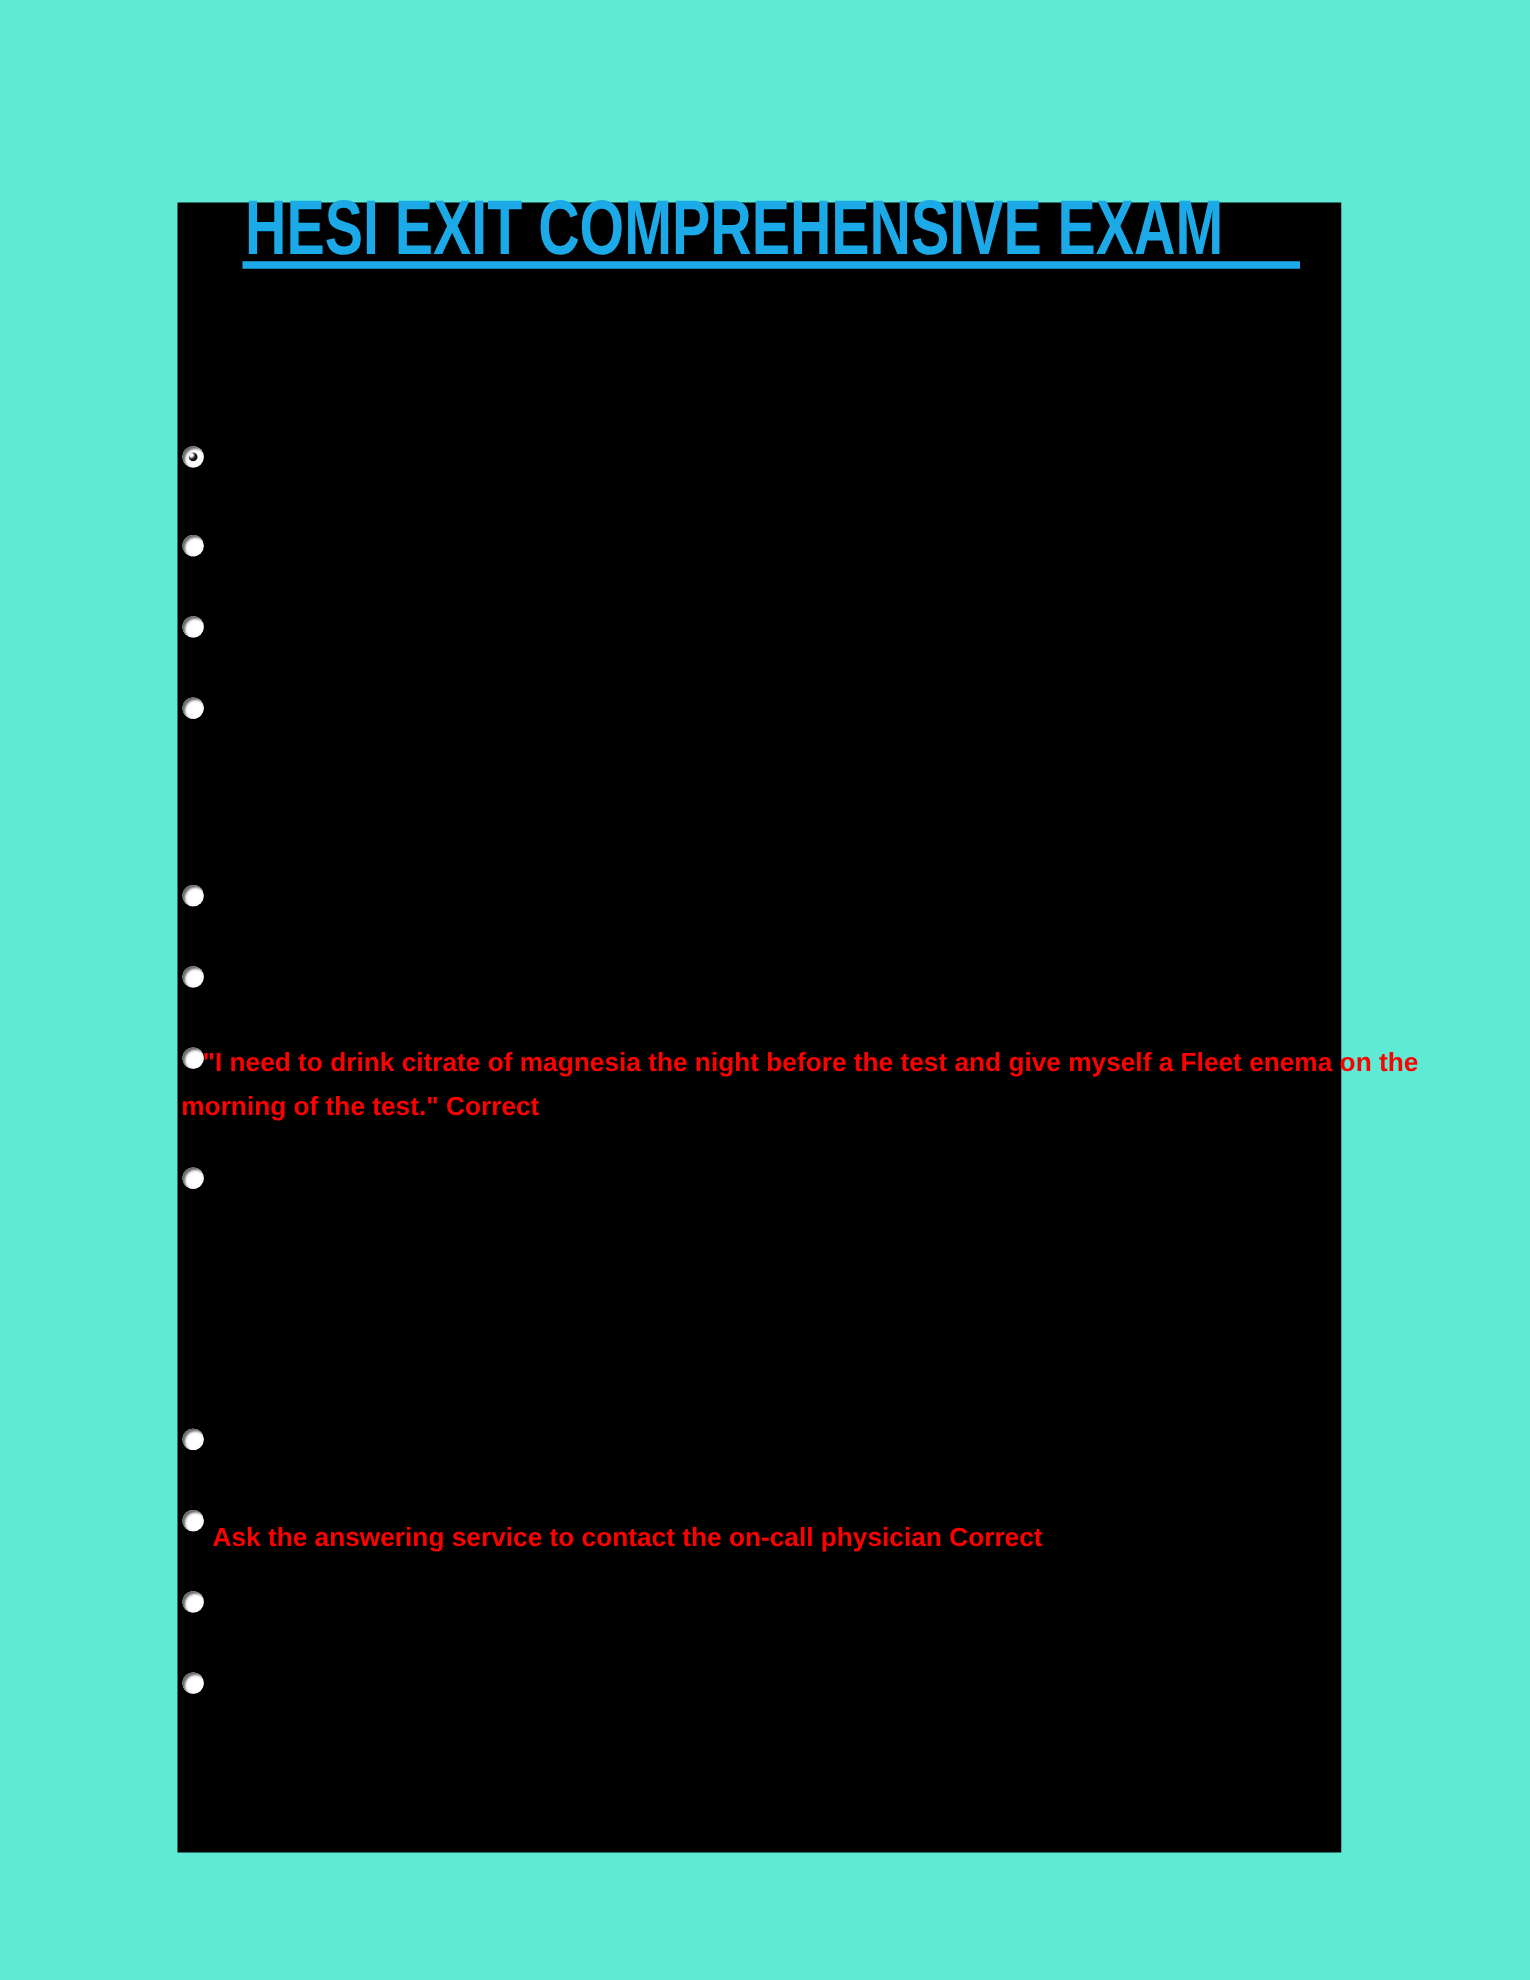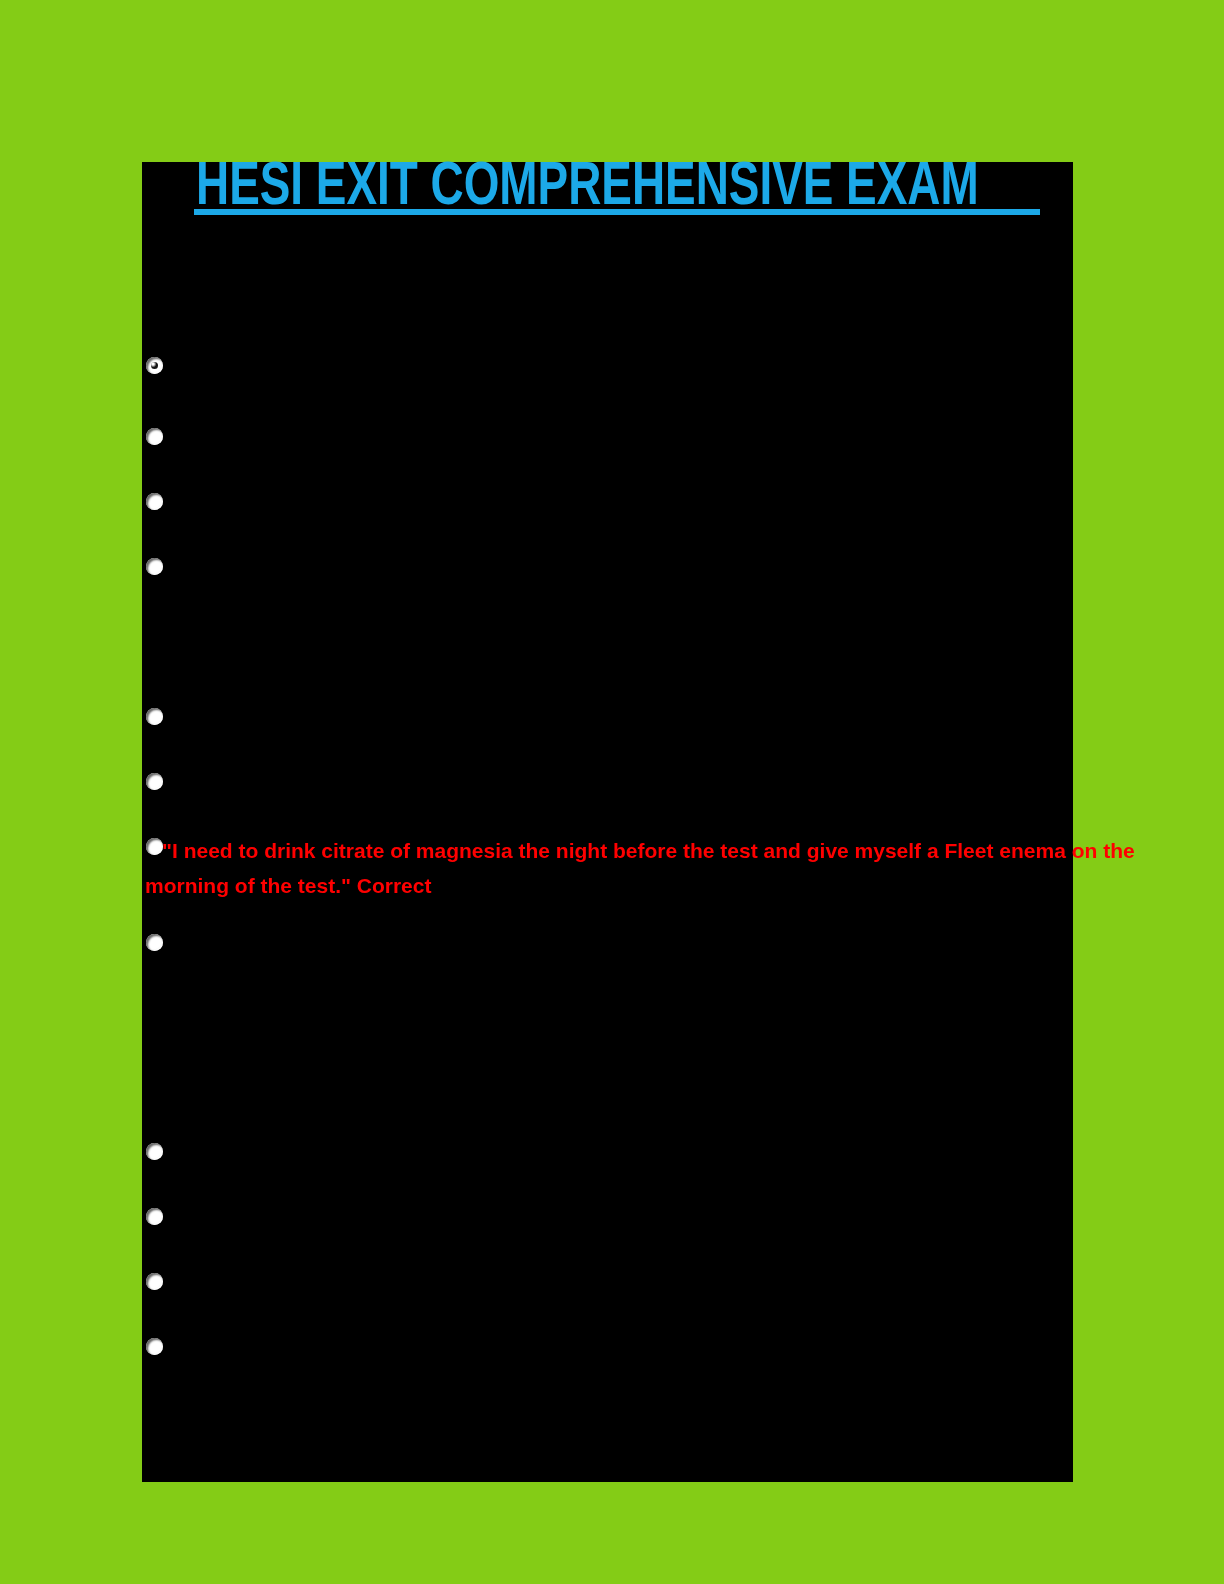--- a/index.html
+++ b/index.html
@@ -3,21 +3,21 @@
 <meta charset="utf-8">
 <style>
   html,body{margin:0;padding:0;}
   body{
     width:1224px;height:1584px;
     background:#ffffff;
     font-family:"Liberation Sans", sans-serif;
     position:relative;
   }
   .canvas{
-    position:absolute;left:0;top:0;width:1224px;height:1584px;background:#84cc16;overflow:hidden;
+    position:absolute;left:0;top:0;width:1224px;height:1584px;background:#5eead4;overflow:hidden;
   }
   .page{
     position:absolute;
     left:142px;top:162px;width:931px;height:1320px;
     background:#000000;
   }
   .title-text{
     position:absolute;
     left:54px;top:-10px;
     font-size:62px;line-height:62px;font-weight:bold;
@@ -72,15 +72,16 @@
     <div class="radio" style="top:981px"></div>
     <div class="radio" style="top:1046px"></div>
     <div class="radio" style="top:1111px"></div>
     <div class="radio" style="top:1176px"></div>
 
 
     <div class="answer" style="left:20px;top:677px">"I need to drink citrate of magnesia the night before the test and give myself a Fleet enema on the</div>
 
     <div class="answer" style="left:3px;top:712px">morning of the test." Correct</div>
 
+    <div class="answer" style="left:28px;top:1057px">Ask the answering service to contact the on-call physician Correct</div>
 
   </div>
 </div>
 
 </body></html>

